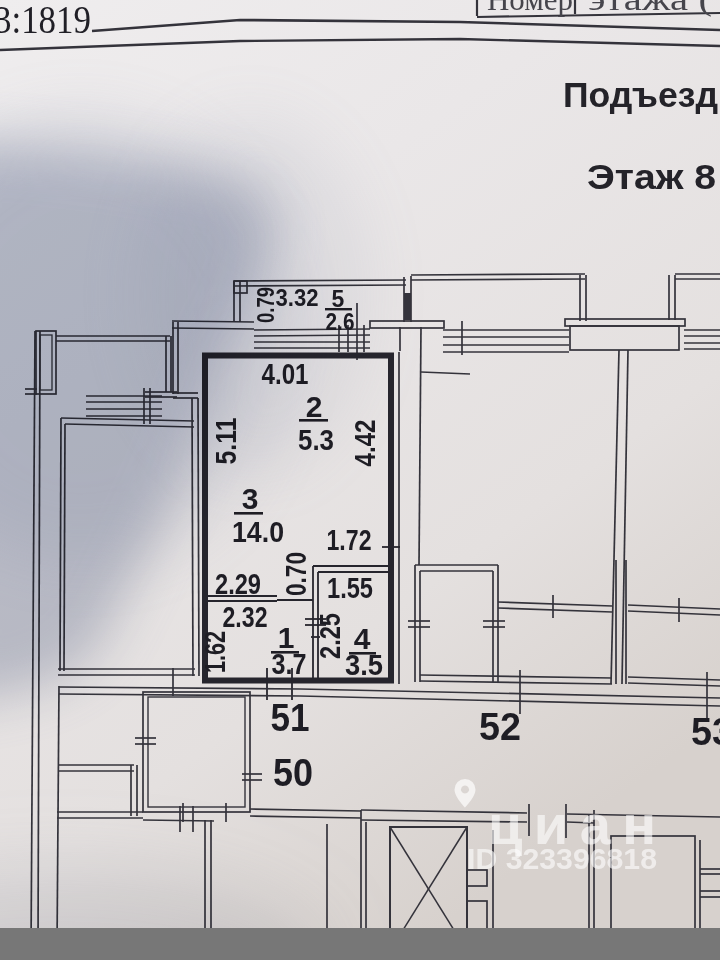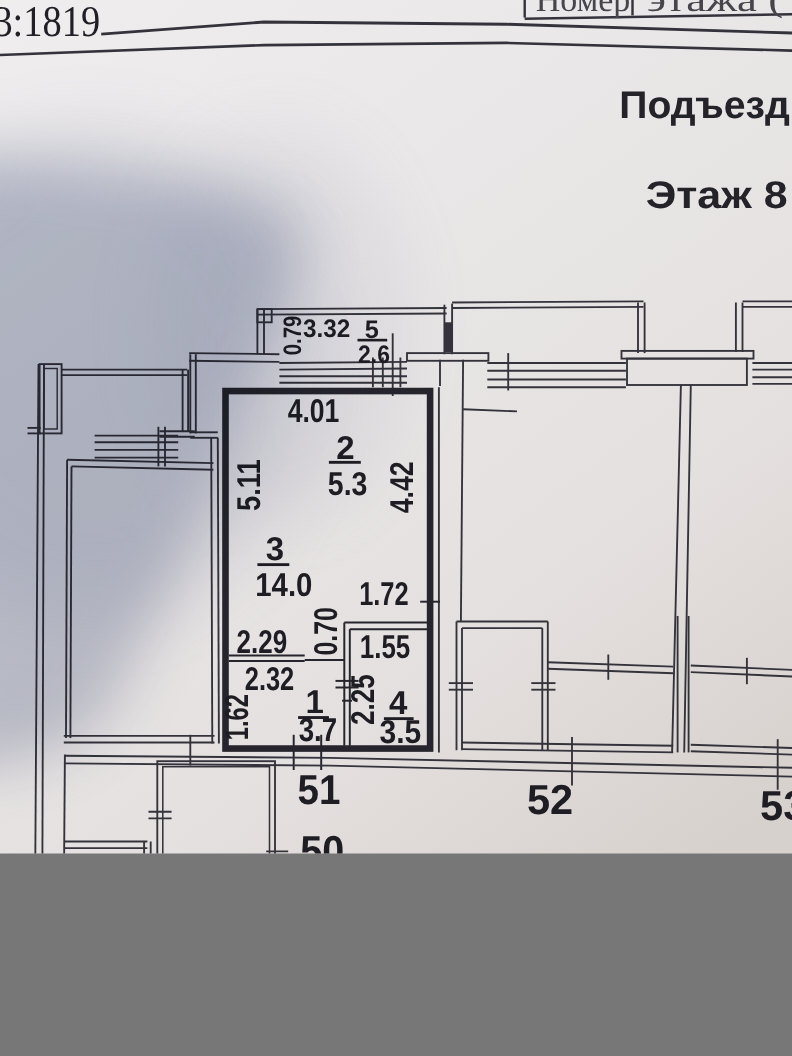--- a/index.html
+++ b/index.html
@@ -1,16 +1,16 @@
 <!DOCTYPE html>
 <html><head>
 <meta charset="utf-8">
 <style>
   html,body{margin:0;padding:0;background:#777;}
-  #page{position:relative;width:720px;height:776px;overflow:hidden;
+  #page{position:relative;width:720px;height:928px;overflow:hidden;
     font-family:"Liberation Sans",sans-serif;}
   svg{display:block}
 </style>
 </head>
 <body>
 <div id="page">
 <svg width="720" height="960" viewBox="0 0 720 960">
 <defs>
   <linearGradient id="paper" x1="0" y1="0" x2="0.55" y2="1">
     <stop offset="0" stop-color="#efedee"></stop>

